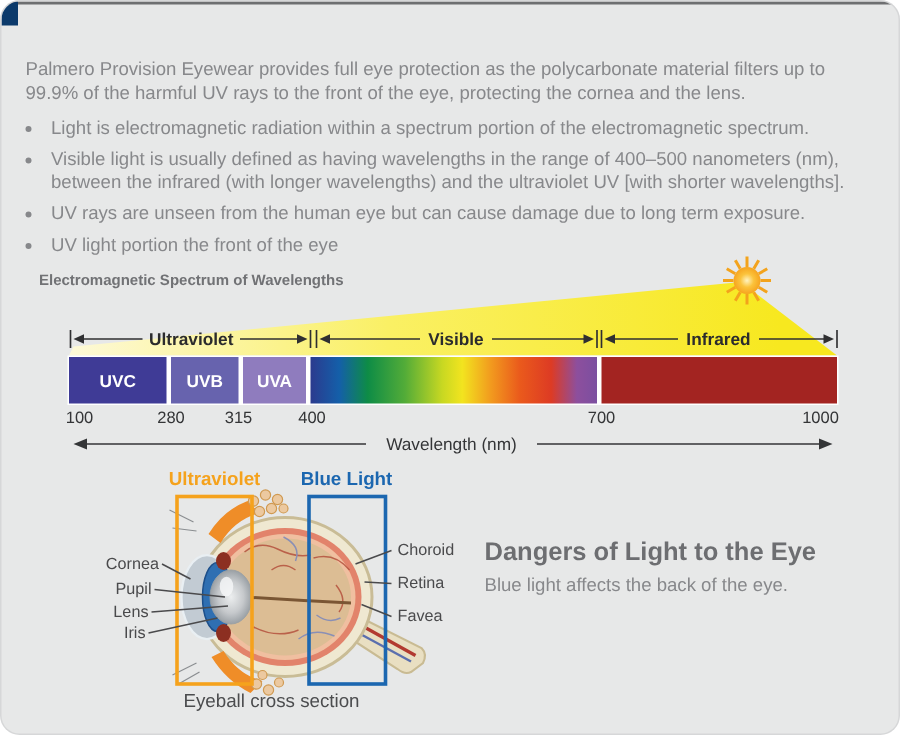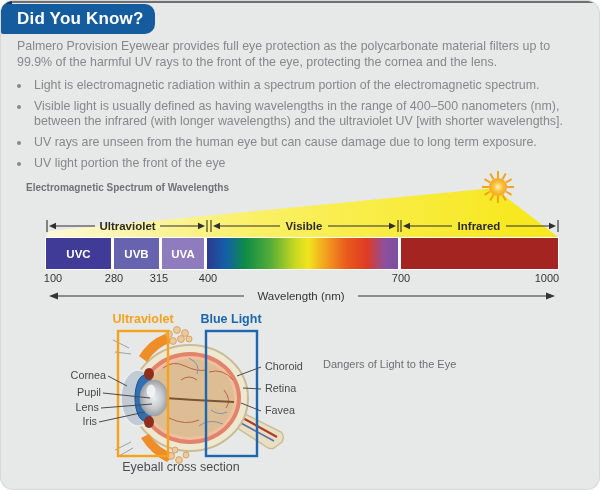--- a/index.html
+++ b/index.html
@@ -16,32 +16,29 @@
   .content{position:absolute;left:16px;top:38px;width:560px;color:#87888b;
            font-size:12.4px;line-height:15.6px;}
   .content p{margin:0 0 8px 0;}
   .content ul{margin:0;padding-left:14px;}
   .content li{margin:0 0 5px 0;padding-left:3px;}
   .sec-heading{position:absolute;left:25px;top:181px;font-size:10px;font-weight:700;color:#717275;}
   svg{font-family:"Liberation Sans",sans-serif;}
   .spectrum-svg{position:absolute;left:0;top:160px;}
   .eye-svg{position:absolute;left:40px;top:305px;}
   .dangers{position:absolute;left:322px;top:357px;width:266px;}
-  .dangers .dh{font-size:11px;font-weight:400;color:#6d6e71;margin:0 0 5px 0;}
+  .dangers .dh{font-size:17px;font-weight:700;color:#6d6e71;margin:0 0 5px 0;}
   .dangers .dl{font-size:12.4px;color:#87888b;line-height:15.5px;}
 </style>
 </head>
 <body>
 
 <div class="card">
   <div class="top-edge"></div>
   <div class="ribbon-notch"></div>
-  <div class="ribbon">
-    <span>Did You Know?</span>
-  </div>
 
   <div class="content">
     <p>Palmero Provision Eyewear provides full eye protection as the polycarbonate material filters up to 99.9% of the harmful UV rays to the front of the eye, protecting the cornea and the lens.</p>
     <ul>
       <li>Light is electromagnetic radiation within a spectrum portion of the electromagnetic spectrum.</li>
       <li>Visible light is usually defined as having wavelengths in the range of 400–500 nanometers (nm), between the infrared (with longer wavelengths) and the ultraviolet UV [with shorter wavelengths].</li>
       <li>UV rays are unseen from the human eye but can cause damage due to long term exposure.</li>
       <li>UV light portion the front of the eye</li>
     </ul>
   </div>
@@ -238,14 +235,15 @@
       <text x="224" y="64">Choroid</text>
       <text x="224" y="86">Retina</text>
       <text x="224" y="108">Favea</text>
     </g>
 
     <text x="140" y="165" text-anchor="middle" fill="#4b4c4e" font-size="12.5">Eyeball cross section</text>
   </svg>
 
   <div class="dangers">
     <div class="dh">Dangers of Light to the Eye</div>
+    <div class="dl">Blue light affects the back of the eye.</div>
   </div>
 </div>
 
 </body></html>

